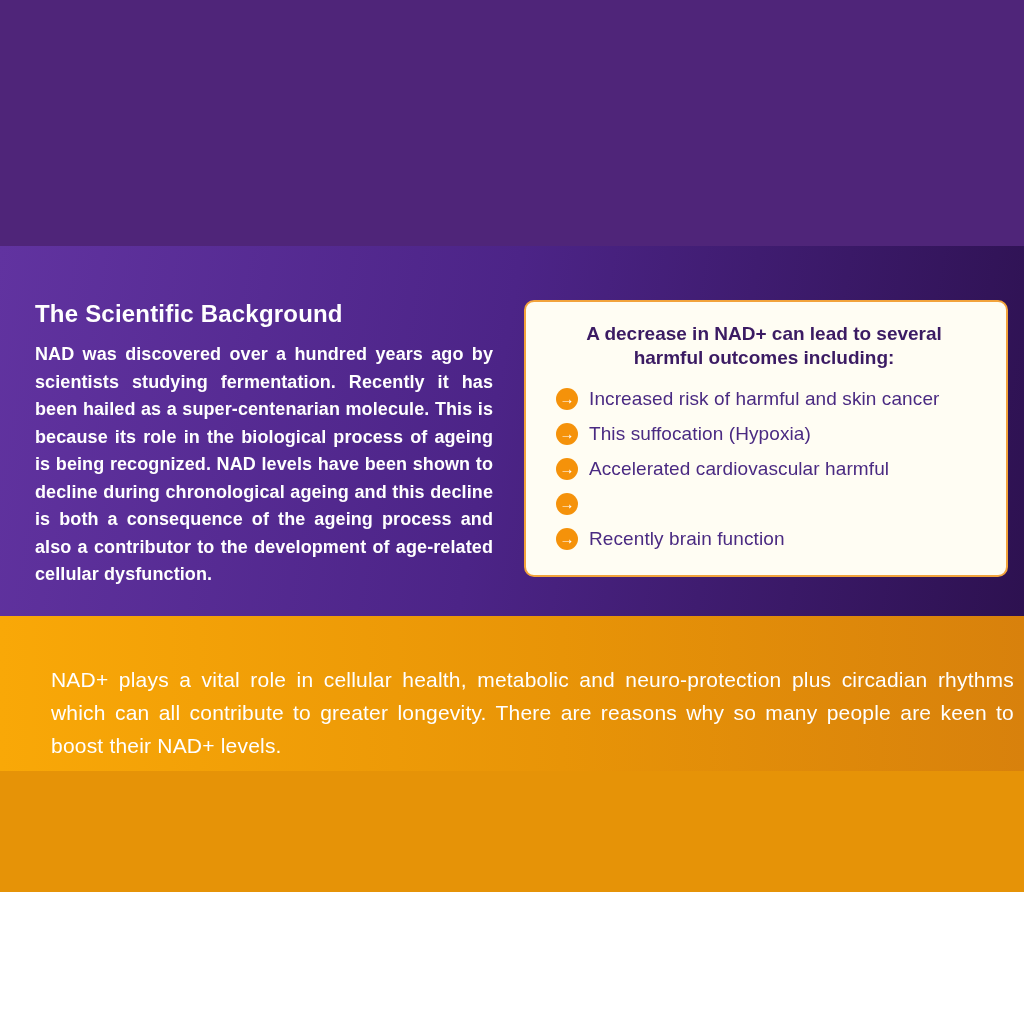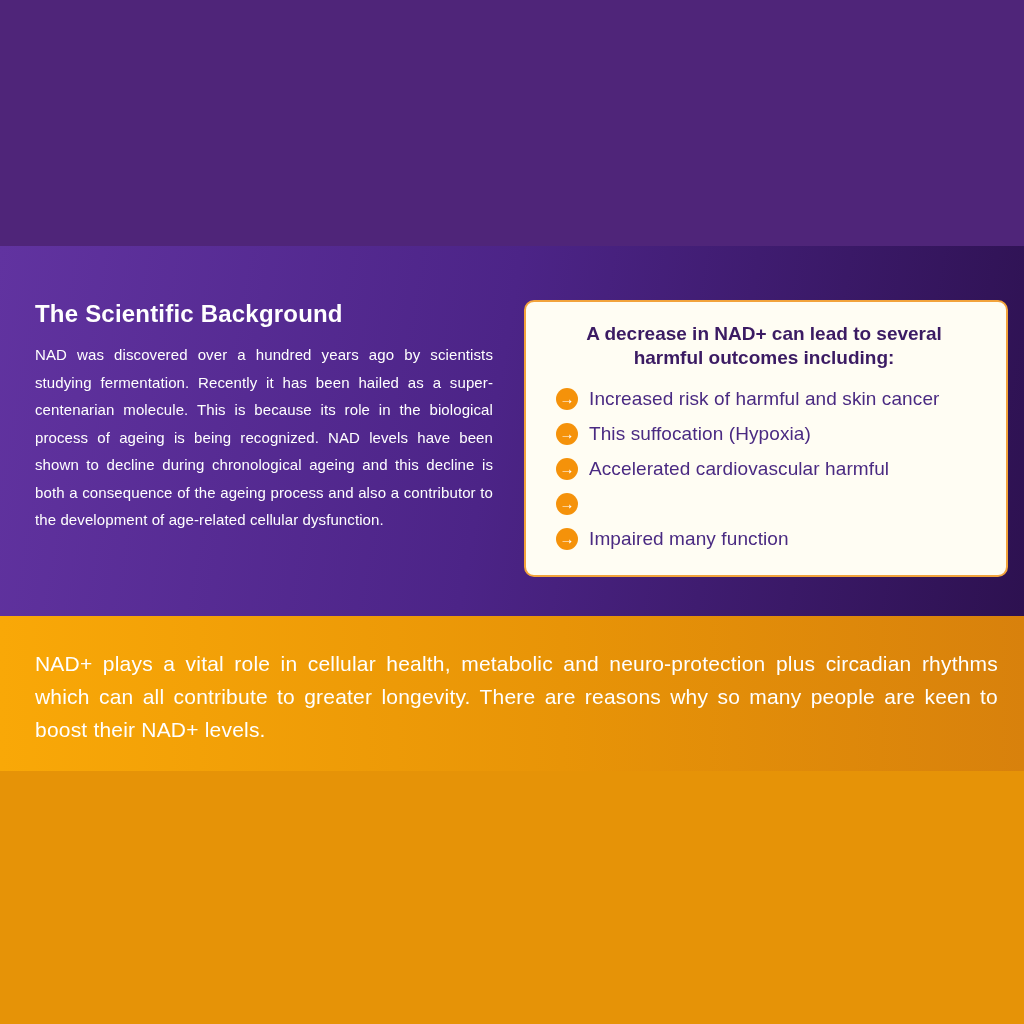--- a/index.html
+++ b/index.html
@@ -2,21 +2,21 @@
 <html><head>
 <meta charset="utf-8">
 <style>
   html, body { margin: 0; padding: 0; }
   body {
     font-family: "Liberation Sans", "DejaVu Sans", sans-serif;
     width: 1024px; height: 1024px;
   }
   .canvas {
     position: relative;
-    width: 1024px; height: 1024px;
+    width: 1024px; height: 892px;
     overflow: hidden;
     background: #e69307;
   }
   .band { position: absolute; left: 0; width: 1024px; }
   .band-top {
     top: 0; height: 246px;
     background: #4f2579;
   }
   .band-mid {
     top: 246px; height: 370px;
@@ -39,24 +39,25 @@
     color: #ffffff;
   }
   .left-col h1 {
     margin: 0 0 13px 0;
     font-size: 24px;
     font-weight: bold;
     letter-spacing: 0.2px;
   }
   .left-col p {
     margin: 0;
-    font-size: 15px;
+    font-size: 18px;
     line-height: 27.5px;
     text-align: justify;
     letter-spacing: 0.1px;
+    font-weight: bold;
   }
 
   
   .card {
     position: absolute;
     left: 524px; top: 54px;
     width: 484px; height: 277px;
     box-sizing: border-box;
     background: #fffdf3;
     border: 2px solid #f2a33c;
@@ -100,21 +101,21 @@
     line-height: 1;
     padding-bottom: 1px;
     box-sizing: border-box;
   }
 
   
   .banner-text {
     position: absolute;
     left: 35px; top: 31px;
     width: 963px;
-    margin: 0;
+    margin: 16px;
     color: #ffffff;
     font-size: 21px;
     line-height: 33px;
     text-align: justify;
     letter-spacing: 0.2px;
   }
 </style>
 </head>
 <body>
 
@@ -141,21 +142,21 @@
         </li>
         <li>
           <span class="bullet-dot">→</span>
           <span>Accelerated cardiovascular harmful</span>
         </li>
         <li>
           <span class="bullet-dot">→</span>
         </li>
         <li>
           <span class="bullet-dot">→</span>
-          <span>Impaired many function</span>
+          <span>Recently brain function</span>
         </li>
       </ul>
     </div>
   </div>
 
   <div class="band band-orange">
     <p class="banner-text">NAD+ plays a vital role in cellular health, metabolic and neuro-protection plus circadian rhythms which can all contribute to greater longevity. There are reasons why so many people are keen to boost their NAD+ levels.</p>
   </div>
 
   <div class="band band-bottom"></div>

